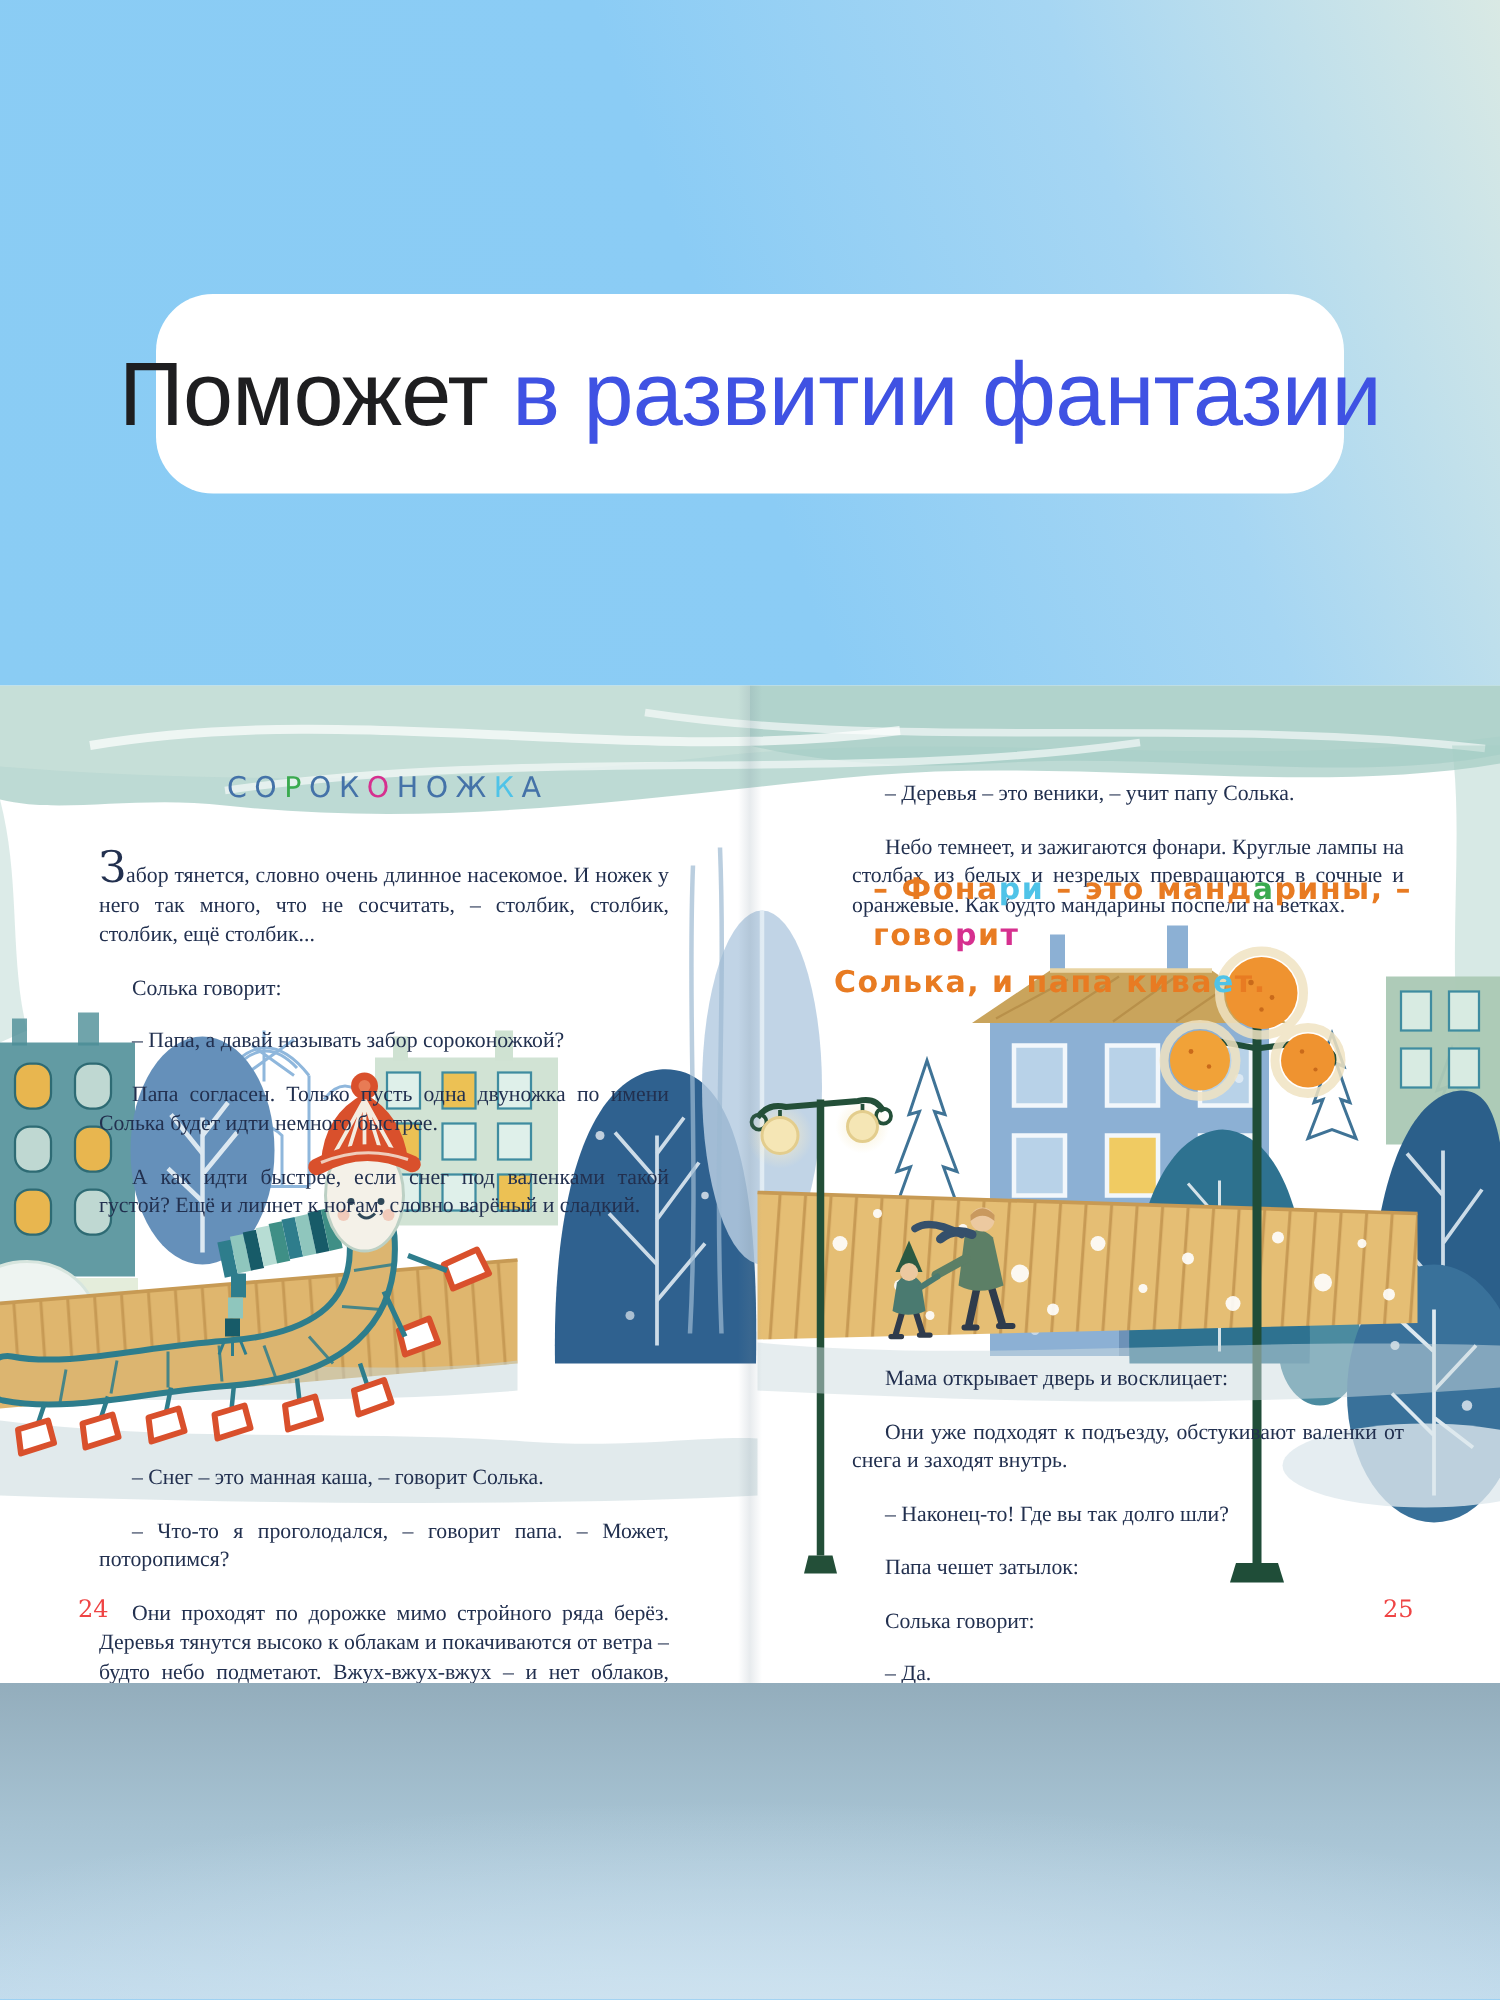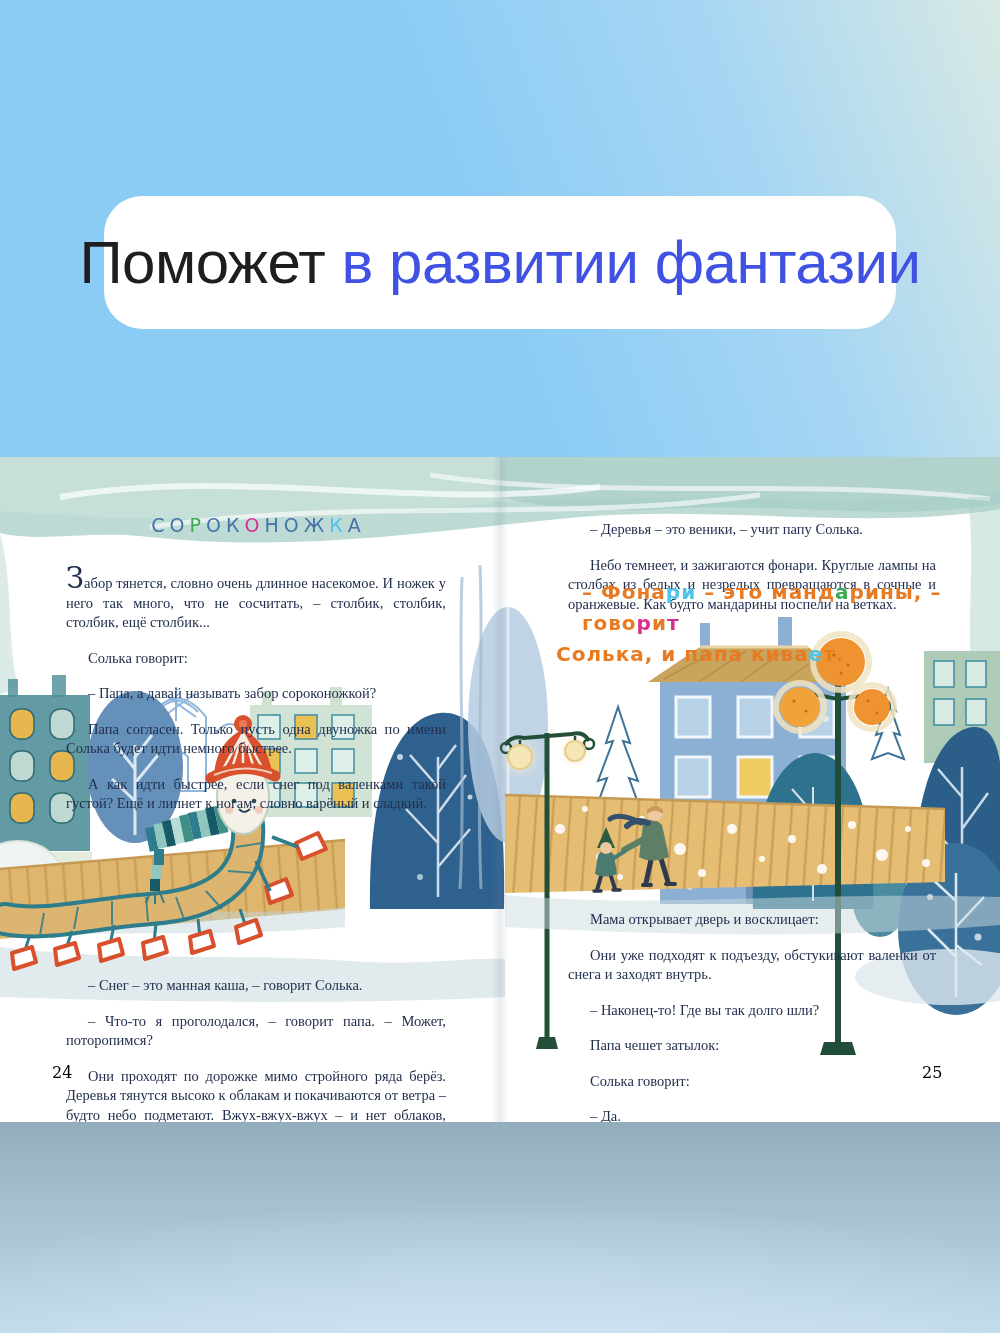--- a/index.html
+++ b/index.html
@@ -54,21 +54,21 @@
 
   .quote{
     position:absolute;left:556px;top:120px;width:404px;
     font-family:"DejaVu Sans",sans-serif;font-size:20px;line-height:31px;
     font-weight:700;letter-spacing:1px;
   }
   .qline{display:block;}
   .qline.first{padding-left:26px;}
 
   .pagenum{
-    position:absolute;font-family:"DejaVu Serif",serif;font-size:16px;color:#000000;
+    position:absolute;font-family:"DejaVu Serif",serif;font-size:16px;color:#ef4444;
   }
   .pn-left{left:52px;top:606px;}
   .pn-right{left:922px;top:606px;}
 </style>
 </head>
 <body>
 
 <div class="sky"></div>
 
 <div class="header-card">

